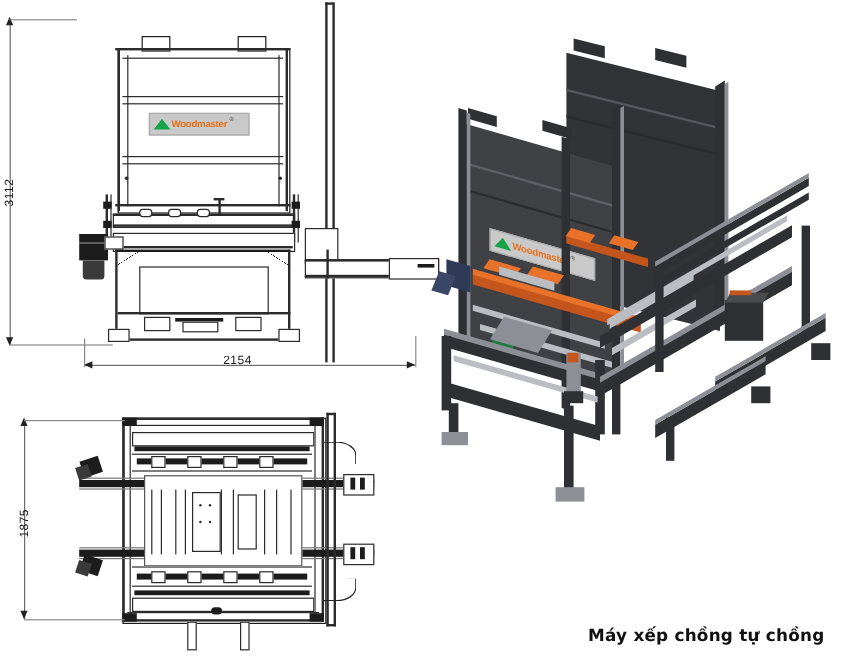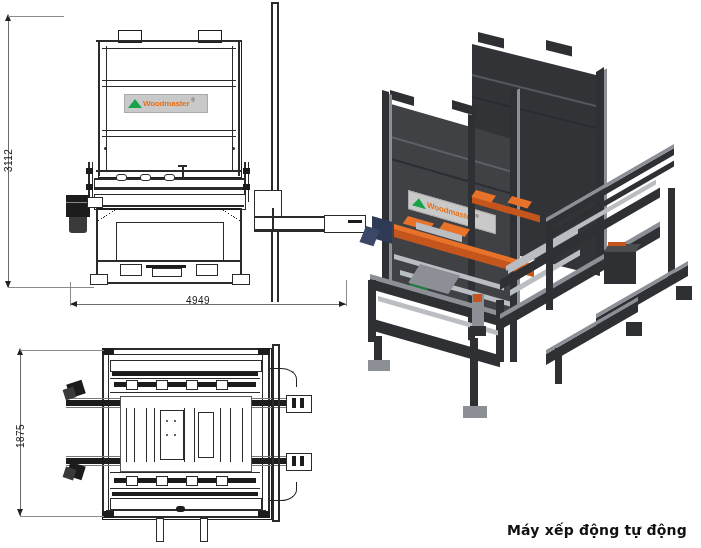--- a/index.html
+++ b/index.html
@@ -168,21 +168,21 @@
     <div class="arrow-down" style="left:-55px;top:269px;"></div>
     <div class="ext" style="left:-52px;top:4px;width:56px;height:1px;"></div>
     <div class="ext" style="left:-52px;top:275px;width:86px;height:1px;"></div>
     <div class="dimtxt rot" style="left:-57px;top:160px;">3112</div>
 
     <div class="dimline" style="left:10px;top:292px;width:276px;"></div>
     <div class="arrow-left" style="left:10px;top:289px;"></div>
     <div class="arrow-right" style="left:279px;top:289px;"></div>
     <div class="ext" style="left:10px;top:270px;width:1px;height:24px;"></div>
     <div class="ext" style="left:286px;top:268px;width:1px;height:26px;"></div>
-    <div class="dimtxt" style="left:126px;top:283px;">4949</div>
+    <div class="dimtxt" style="left:126px;top:283px;">2154</div>
   </div>
 
   <div class="pv">
 
     <div class="outline" style="left:42px;top:10px;width:168px;height:170px;"></div>
     <div class="ln hl" style="left:42px;top:10px;width:168px;height:2px;"></div>
     <div class="ln hl" style="left:42px;top:178px;width:168px;height:2px;"></div>
     <div class="ln vl" style="left:42px;top:10px;width:2px;height:170px;"></div>
     <div class="ln vl" style="left:208px;top:10px;width:2px;height:170px;"></div>
     <div class="ln hl" style="left:46px;top:16px;width:160px;height:1px;"></div>
@@ -419,15 +419,15 @@
     <div class="beam" style="left:150px;top:298px;width:7px;height:46px;"></div>
     <div class="beam" style="left:14px;top:318px;width:8px;height:28px;"></div>
     <div class="beam-m" style="left:8px;top:342px;width:22px;height:11px;"></div>
     <div class="beam" style="left:195px;top:330px;width:7px;height:36px;"></div>
 
     <div class="beam-m" style="left:112px;top:276px;width:12px;height:34px;"></div>
     <div class="orange" style="left:113px;top:276px;width:9px;height:8px;"></div>
     <div class="beam" style="left:110px;top:308px;width:16px;height:10px;"></div>
   </div>
 
-  <div class="caption">Máy xếp động tự động</div>
+  <div class="caption">Máy xếp chồng tự chồng</div>
 
 </div>
 
 </body></html>

